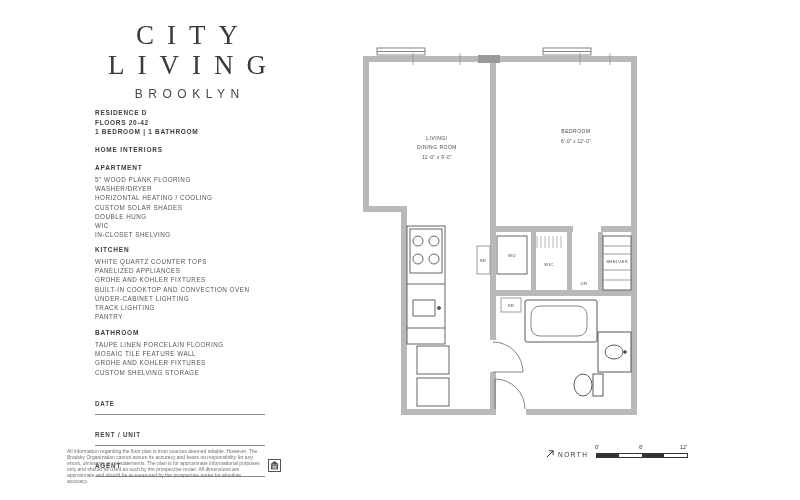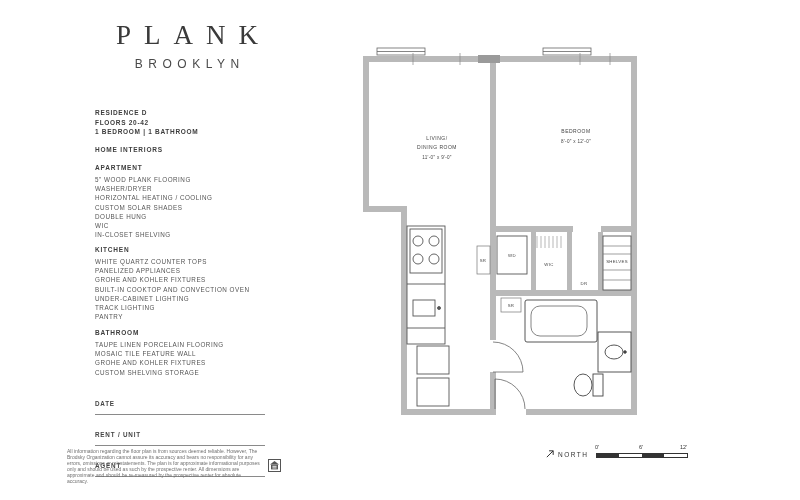--- a/index.html
+++ b/index.html
@@ -44,21 +44,22 @@
   .t0{left:1px}.t6{left:45px}.t12{left:86px}
   .bar{position:absolute;left:2px;top:9px;width:90px;height:3px;border:1px solid #333;
        background:linear-gradient(to right,#333 0,#333 25%,#fff 25%,#fff 50%,#333 50%,#333 75%,#fff 75%,#fff 100%);}
 </style>
 </head>
 <body>
 
 <div class="page">
 
   <div class="brand">
-    <div class="brand-word">PLANK</div>
+    <div class="brand-word">CITY</div>
+    <div class="brand-word">LIVING</div>
     <div class="brand-sub">BROOKLYN</div>
   </div>
 
   <div class="res">
     <div>RESIDENCE D</div>
     <div>FLOORS 20-42</div>
     <div>1 BEDROOM | 1 BATHROOM</div>
   </div>
 
   <div class="home-int">HOME INTERIORS</div>

